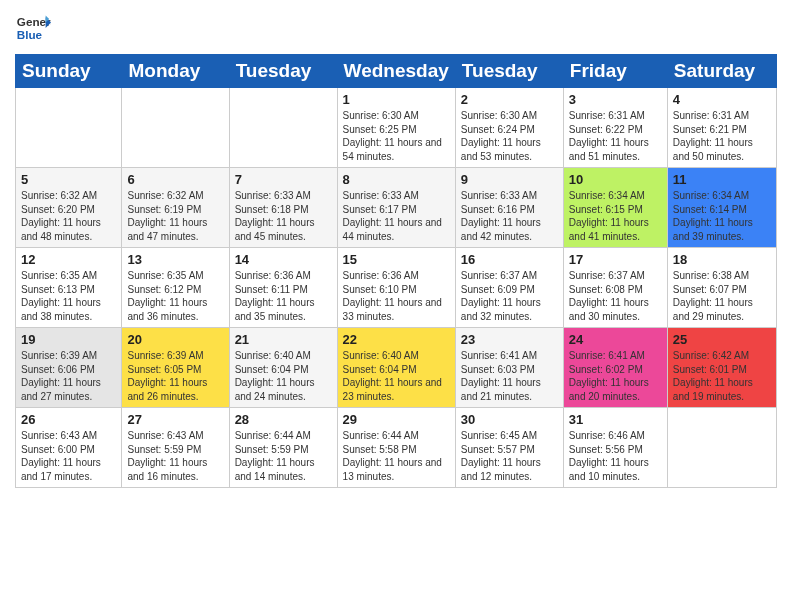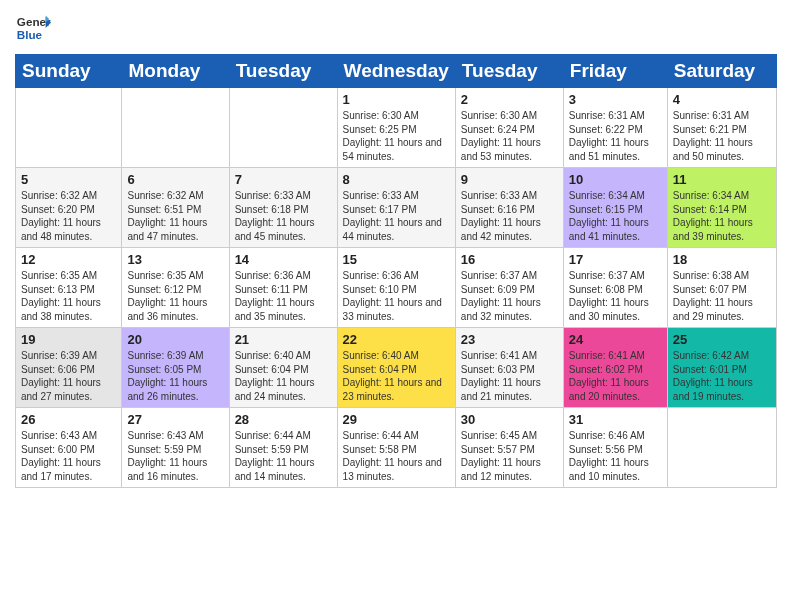--- a/index.html
+++ b/index.html
@@ -159,21 +159,21 @@
           <td style="background: rgb(245, 245, 245);">
             <span class="day-number">5</span>
             <div class="day-info">Sunrise: 6:32 AM
 Sunset: 6:20 PM
 Daylight: 11 hours
 and 48 minutes.</div>
           </td>
           <td style="background: rgb(245, 245, 245);">
             <span class="day-number">6</span>
             <div class="day-info">Sunrise: 6:32 AM
-Sunset: 6:51 PM
+Sunset: 6:19 PM
 Daylight: 11 hours
 and 47 minutes.</div>
           </td>
           <td style="background: rgb(245, 245, 245);">
             <span class="day-number">7</span>
             <div class="day-info">Sunrise: 6:33 AM
 Sunset: 6:18 PM
 Daylight: 11 hours
 and 45 minutes.</div>
           </td>
@@ -184,28 +184,28 @@
 Daylight: 11 hours
 and 44 minutes.</div>
           </td>
           <td style="background: rgb(245, 245, 245);">
             <span class="day-number">9</span>
             <div class="day-info">Sunrise: 6:33 AM
 Sunset: 6:16 PM
 Daylight: 11 hours
 and 42 minutes.</div>
           </td>
-          <td style="background: #c4b5fd;">
+          <td style="background: #bef264;">
             <span class="day-number">10</span>
             <div class="day-info">Sunrise: 6:34 AM
 Sunset: 6:15 PM
 Daylight: 11 hours
 and 41 minutes.</div>
           </td>
-          <td style="background: #bef264;">
+          <td style="background: #3b82f6;">
             <span class="day-number">11</span>
             <div class="day-info">Sunrise: 6:34 AM
 Sunset: 6:14 PM
 Daylight: 11 hours
 and 39 minutes.</div>
           </td>
         </tr>
         <tr>
           <td>
             <span class="day-number">12</span>
@@ -258,21 +258,21 @@
           </td>
         </tr>
         <tr>
           <td style="background: #e5e5e5;">
             <span class="day-number">19</span>
             <div class="day-info">Sunrise: 6:39 AM
 Sunset: 6:06 PM
 Daylight: 11 hours
 and 27 minutes.</div>
           </td>
-          <td style="background: #c4b5fd;">
+          <td style="background: #fde047;">
             <span class="day-number">20</span>
             <div class="day-info">Sunrise: 6:39 AM
 Sunset: 6:05 PM
 Daylight: 11 hours
 and 26 minutes.</div>
           </td>
           <td style="background: rgb(245, 245, 245);">
             <span class="day-number">21</span>
             <div class="day-info">Sunrise: 6:40 AM
 Sunset: 6:04 PM
@@ -293,21 +293,21 @@
 Daylight: 11 hours
 and 21 minutes.</div>
           </td>
           <td style="background: #ec4899;">
             <span class="day-number">24</span>
             <div class="day-info">Sunrise: 6:41 AM
 Sunset: 6:02 PM
 Daylight: 11 hours
 and 20 minutes.</div>
           </td>
-          <td style="background: #14b8a6; margin-left: 32px;">
+          <td style="background: #ef4444; margin-left: 32px;">
             <span class="day-number">25</span>
             <div class="day-info">Sunrise: 6:42 AM
 Sunset: 6:01 PM
 Daylight: 11 hours
 and 19 minutes.</div>
           </td>
         </tr>
         <tr>
           <td>
             <span class="day-number">26</span>

